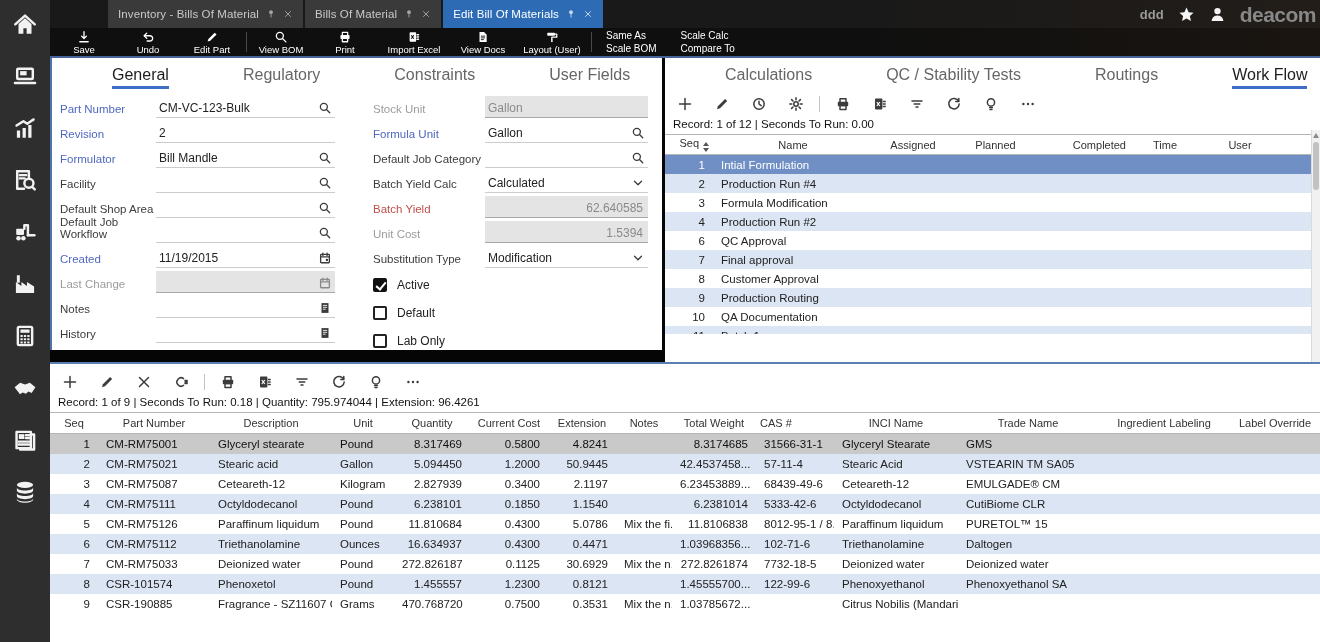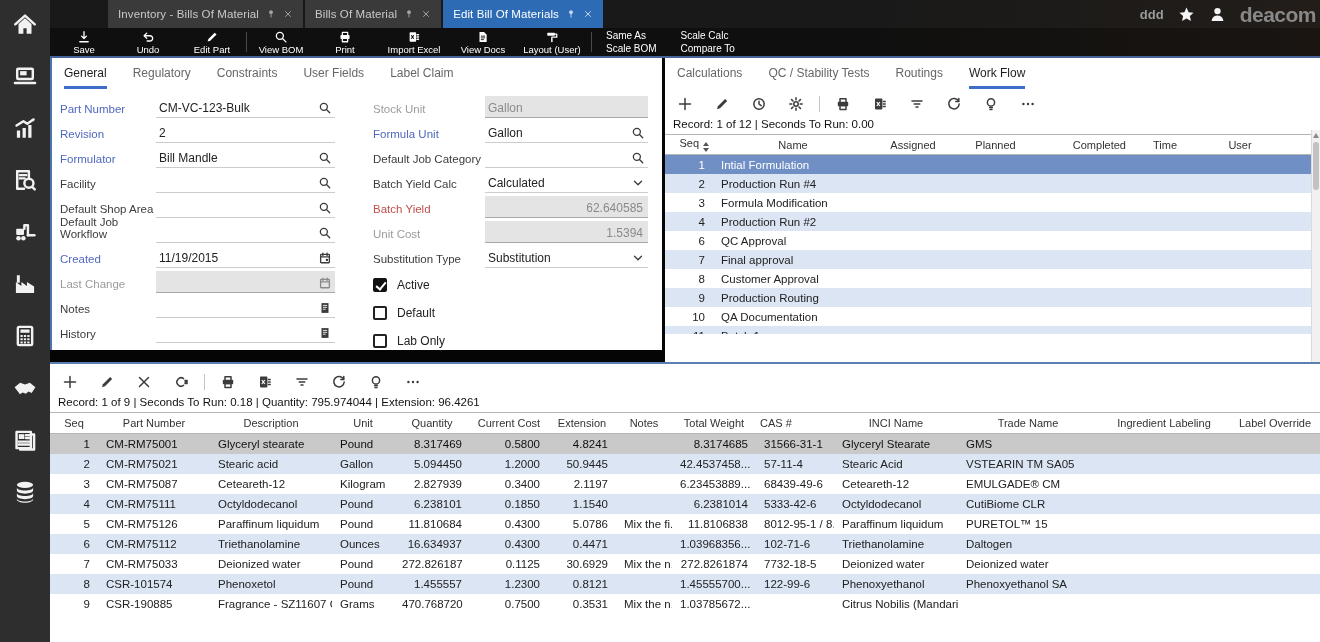--- a/index.html
+++ b/index.html
@@ -35,21 +35,21 @@
 
   
   .content{position:absolute;left:50px;top:58px;right:0;bottom:0;background:#050505;}
   .panel{background:#fff;position:absolute;box-sizing:border-box;}
   .form-panel{left:0;top:0;width:612px;height:292px;border-left:2px solid #4f74ad;}
   .right-panel{left:615px;top:0;right:0;height:328px;}
   .bottom-panel{left:0;top:304px;right:0;bottom:0;border-top:2px solid #5b7fb5;}
 
   
   .ptabs{display:flex;gap:26px;padding:8px 12px 0 12px;height:22px;}
-  .ptab{font-size:12px;color:#666;cursor:pointer;padding-bottom:20px;border-bottom:3px solid transparent;white-space:nowrap;}
+  .ptab{font-size:16px;color:#666;cursor:pointer;padding-bottom:20px;border-bottom:3px solid transparent;white-space:nowrap;margin-left:48px;}
   .ptab.active{color:#1d1d1d;border-bottom-color:#3f6ec6;}
 
   
   .form-body{display:flex;gap:38px;padding:8px 14px 0 8px;}
   .fcol{flex:1;display:flex;flex-direction:column;gap:3px;}
   .field{display:flex;align-items:flex-end;height:22px;}
   .flabel{width:96px;font-size:11.5px;color:#3c3c3c;padding-bottom:3px;flex:none;}
   .fcol.right .flabel{width:112px;}
   .c-blue{color:#5068c0;}
   .c-red{color:#c0504d;}
@@ -459,21 +459,21 @@
             </div>
           <div class="field">
               <span class="flabel c-gray">Unit Cost</span>
             <div class="fbox dis">
                 <span class="fval ra">1.5394</span>
               </div>
             </div>
           <div class="field">
               <span class="flabel">Substitution Type</span>
             <div class="fbox">
-                <span class="fval">Substitution</span>
+                <span class="fval">Modification</span>
                 <svg class="ficon" viewBox="0 0 16 16">
                   <path class="stk" d="M4 6l4 4 4-4"></path>
                 </svg>
               </div>
             </div>
           <div class="check-row">
               <span class="cbox checked"></span>
               <span class="clabel">Active</span>
             </div>
           <div class="check-row">

